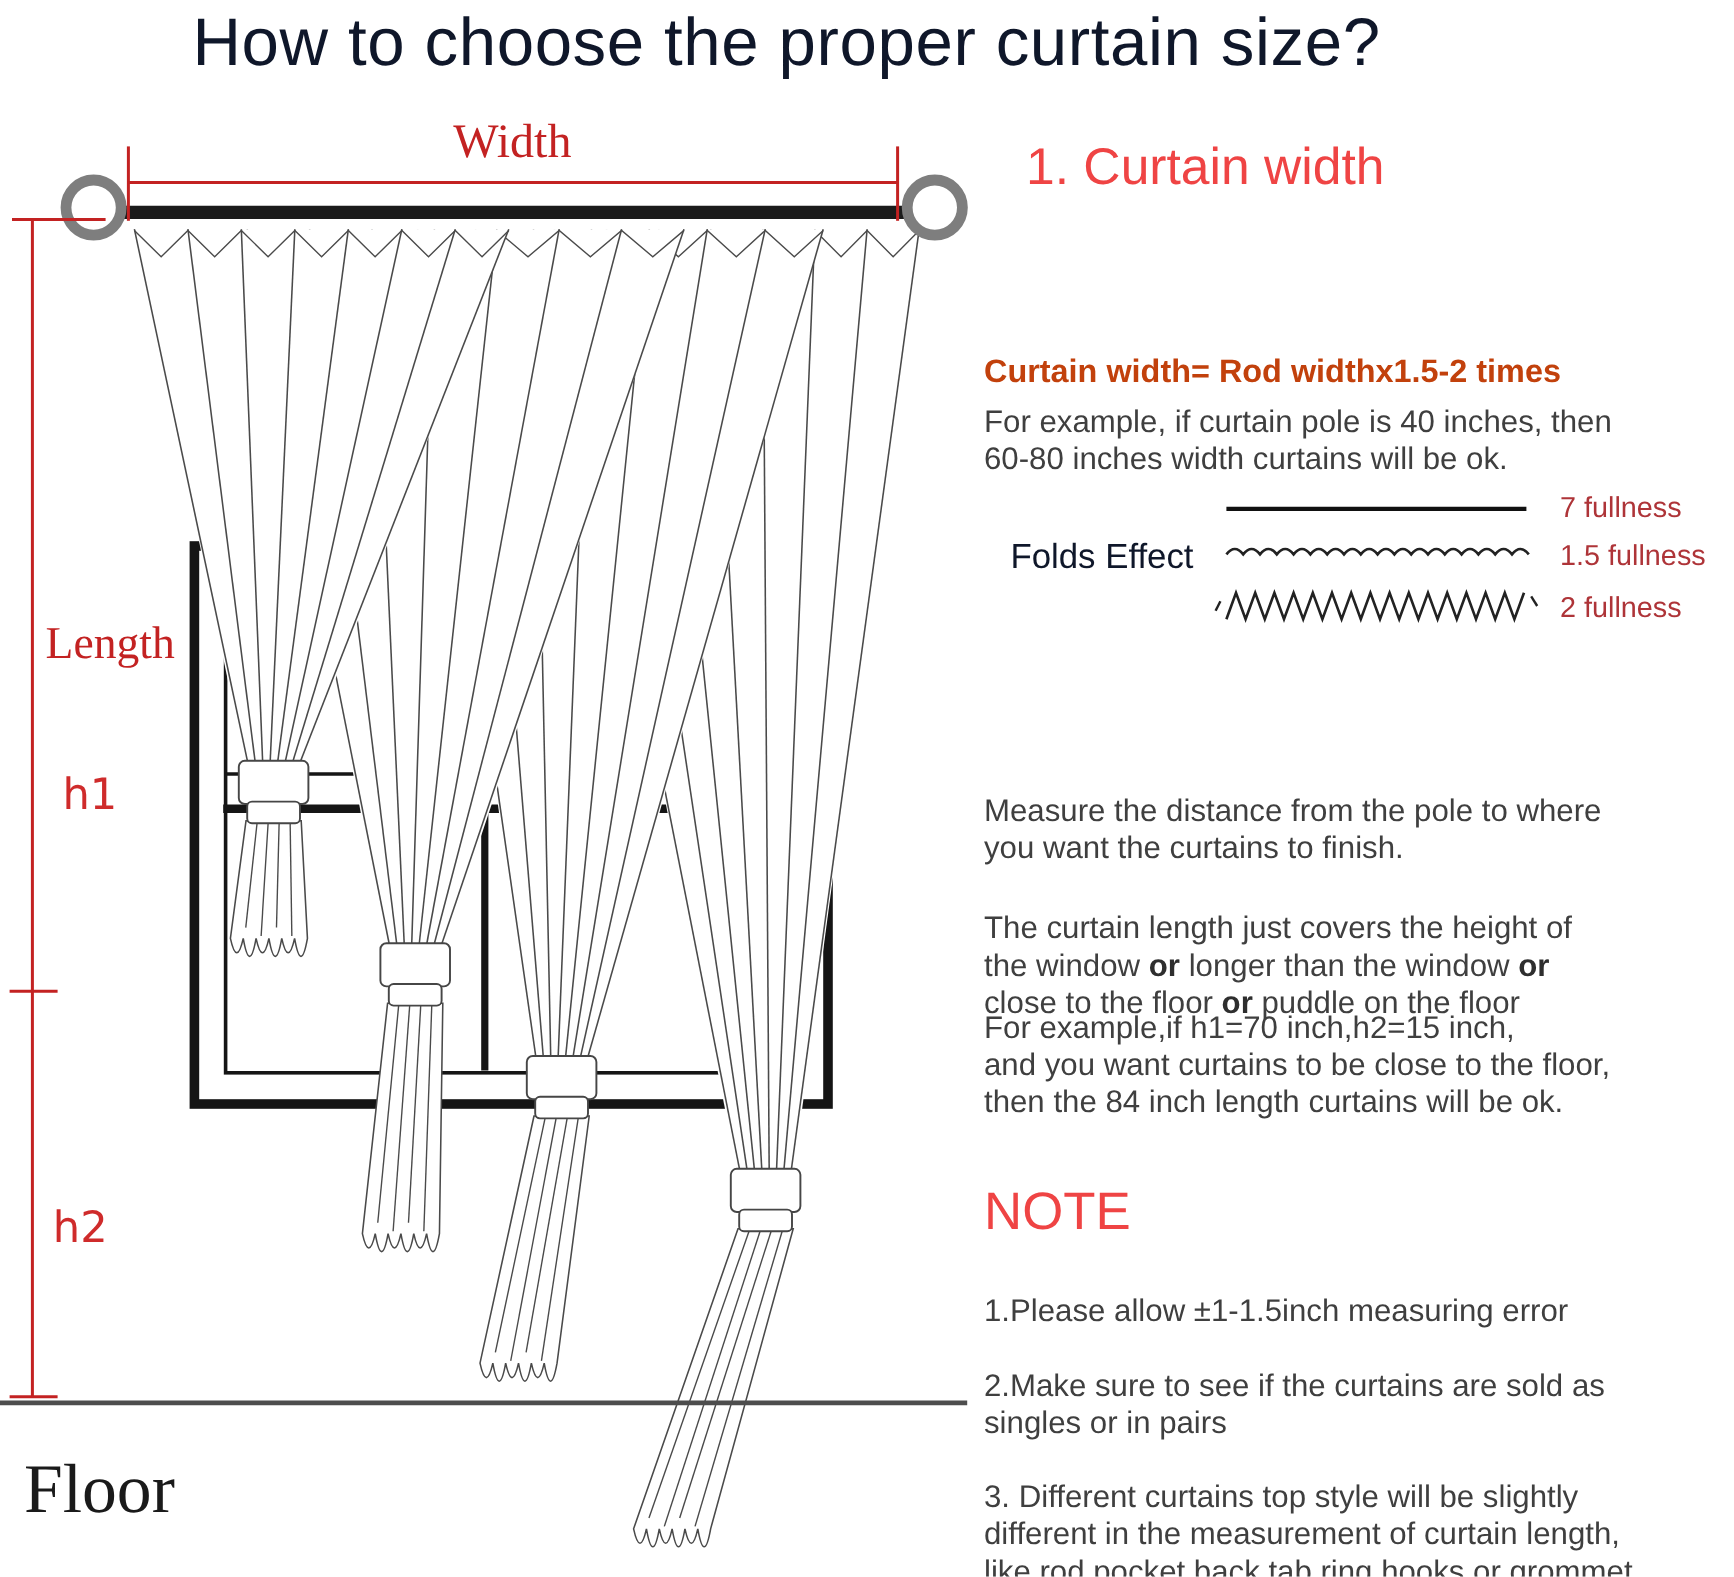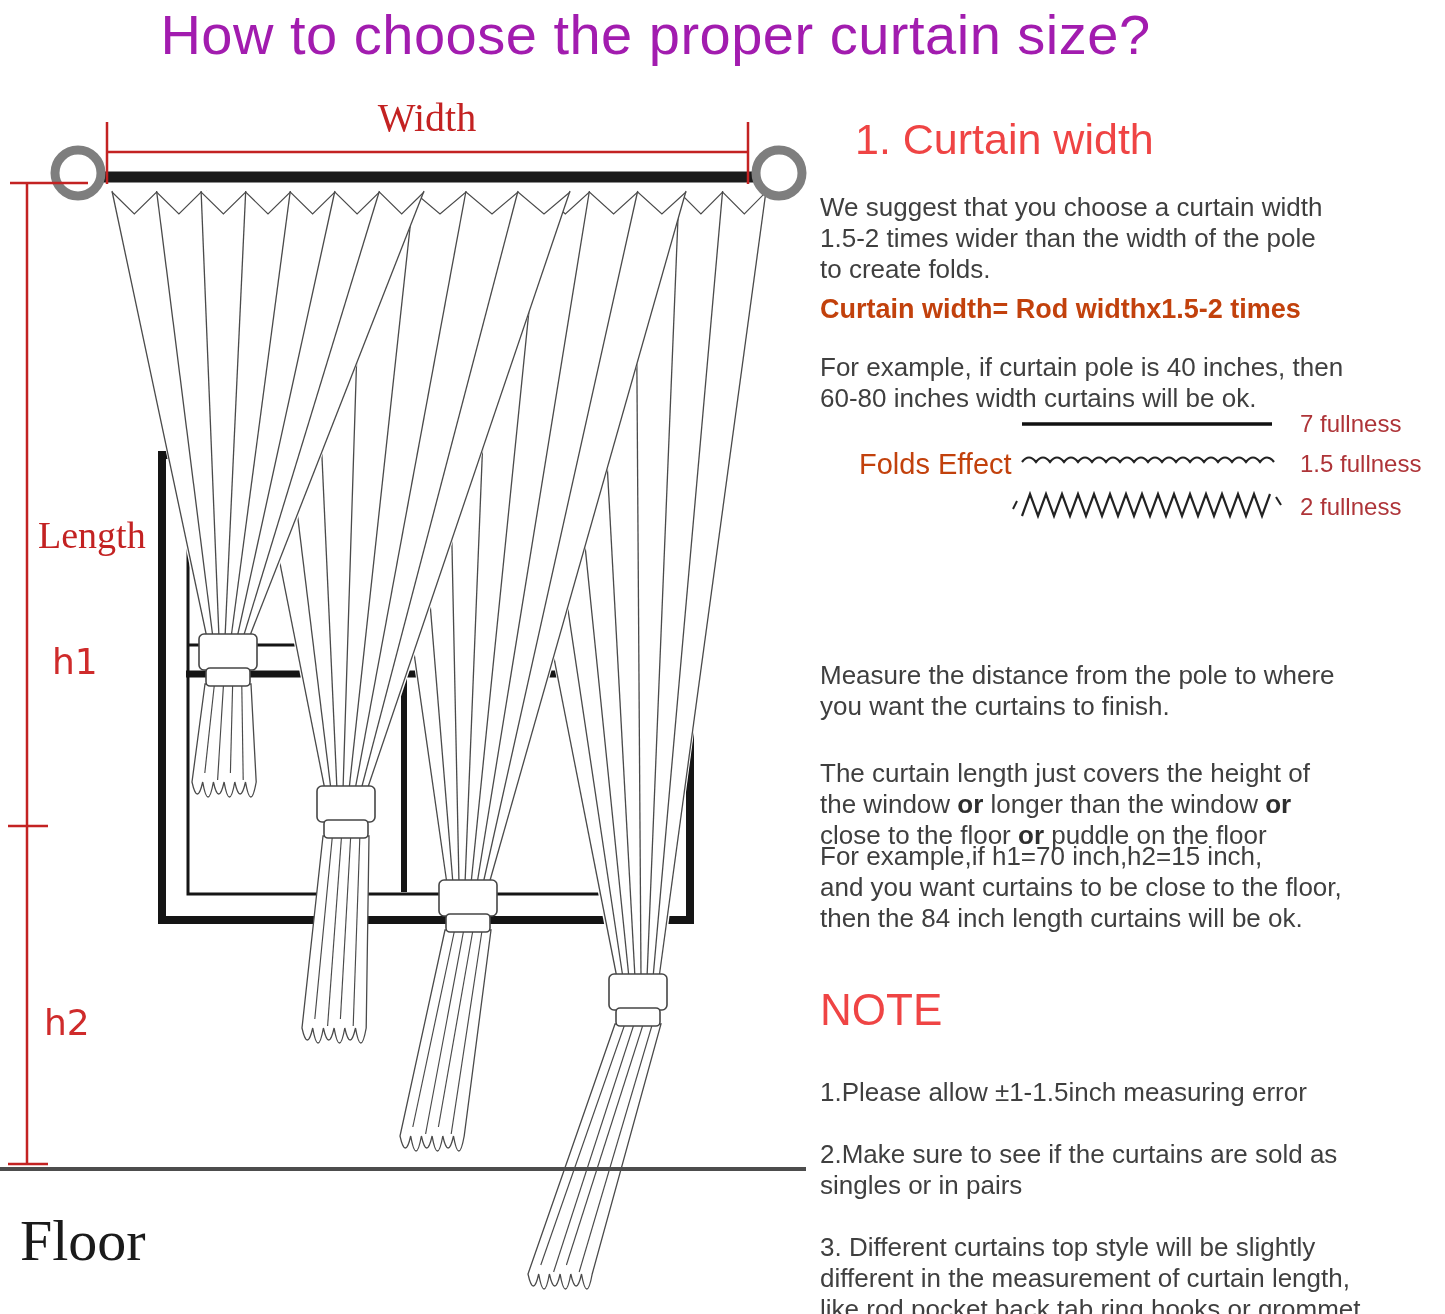--- a/index.html
+++ b/index.html
@@ -1,26 +1,26 @@
 <!DOCTYPE html>
 <html><head>
 <meta charset="utf-8">
 <style>
   html,body{margin:0;padding:0;background:#ffffff;}
   #page{position:relative;width:1445px;height:1314px;background:#fff;overflow:hidden;
         font-family:"Liberation Sans",sans-serif;color:#3d3d3d;}
   .abs{position:absolute;}
   #title{left:0;top:2px;width:1311px;text-align:center;font-size:56px;letter-spacing:.5px;
-         color:#a21caf;white-space:nowrap;}
+         color:#0f172a;white-space:nowrap;}
   .h-section{font-size:43px;color:#ef4444;}
   .body-text{font-size:26px;line-height:31px;color:#3f3f3f;white-space:pre-line;width:625px;}
   .bold{font-weight:bold;color:#2e2e2e;text-align:right;}
   .formula{font-size:27px;font-weight:bold;color:#c2410c;white-space:pre-line;}
   .fullness-label{font-size:24px;color:#ae3438;white-space:nowrap;}
-  #folds-effect-label{font-size:29px;color:#c2410c;margin-left:17px;}
+  #folds-effect-label{font-size:29px;color:#0f172a;}
   #note-list div{white-space:pre-line;}
   svg text{user-select:none;}
 </style>
 </head>
 <body>
 
 <div id="page">
 
   <div id="title" class="abs">How to choose the proper curtain size?</div>
 
@@ -123,27 +123,24 @@
 
     <text x="427" y="131" text-anchor="middle" font-family="Liberation Serif, serif" font-size="40" fill="#c32222">Width</text>
     <text x="38" y="548" font-family="Liberation Serif, serif" font-size="38" fill="#c32222">Length</text>
     <text x="52" y="674" font-family="DejaVu Sans, sans-serif" font-size="36" fill="#cf2b2b">h1</text>
     <text x="44" y="1035" font-family="DejaVu Sans, sans-serif" font-size="36" fill="#cf2b2b">h2</text>
     <text x="20" y="1260" font-family="Liberation Serif, serif" font-size="58" fill="#1a1a1a">Floor</text>
   </svg>
 
   <div class="abs h-section" style="left:855px;top:115px;">1. Curtain width</div>
 
-  <div class="abs body-text" style="left:820px;top:192px;">We suggest that you choose a curtain width
-1.5-2 times wider than the width of the pole
-to create folds.</div>
 
   <div class="abs formula" style="left:820px;top:294px;">Curtain width= Rod widthx1.5-2 times</div>
 
-  <div class="abs body-text" style="left:820px;top:336px;margin-top:16px;">For example, if curtain pole is 40 inches, then
+  <div class="abs body-text" style="left:820px;top:336px;">For example, if curtain pole is 40 inches, then
 60-80 inches width curtains will be ok.</div>
 
   <div class="abs" id="folds-effect-label" style="left:842px;top:448px;">Folds Effect</div>
 
   <svg class="abs" style="left:1000px;top:403px;" width="300" height="130" viewBox="0 0 300 130">
     <line x1="22" y1="21" x2="272" y2="21" stroke="#111" stroke-width="3.5"></line>
     <g id="folds-gen">
         <path d="M 22,59 q 7,-9 14,0 q 7,-9 14,0 q 7,-9 14,0 q 7,-9 14,0 q 7,-9 14,0 q 7,-9 14,0 q 7,-9 14,0 q 7,-9 14,0 q 7,-9 14,0 q 7,-9 14,0 q 7,-9 14,0 q 7,-9 14,0 q 7,-9 14,0 q 7,-9 14,0 q 7,-9 14,0 q 7,-9 14,0 q 7,-9 14,0 q 7,-9 14,0" stroke="#222" stroke-width="2.2" fill="none"></path>
         <path d="M 22,113 L 30,91 L 38,113 L 46,91 L 54,113 L 62,91 L 70,113 L 78,91 L 86,113 L 94,91 L 102,113 L 110,91 L 118,113 L 126,91 L 134,113 L 142,91 L 150,113 L 158,91 L 166,113 L 174,91 L 182,113 L 190,91 L 198,113 L 206,91 L 214,113 L 222,91 L 230,113 L 238,91 L 246,113 L 254,91 L 262,113 L 270,91" stroke="#222" stroke-width="2.2" fill="none"></path>
         <line x1="13" y1="106" x2="17" y2="98" stroke="#222" stroke-width="2"></line>

